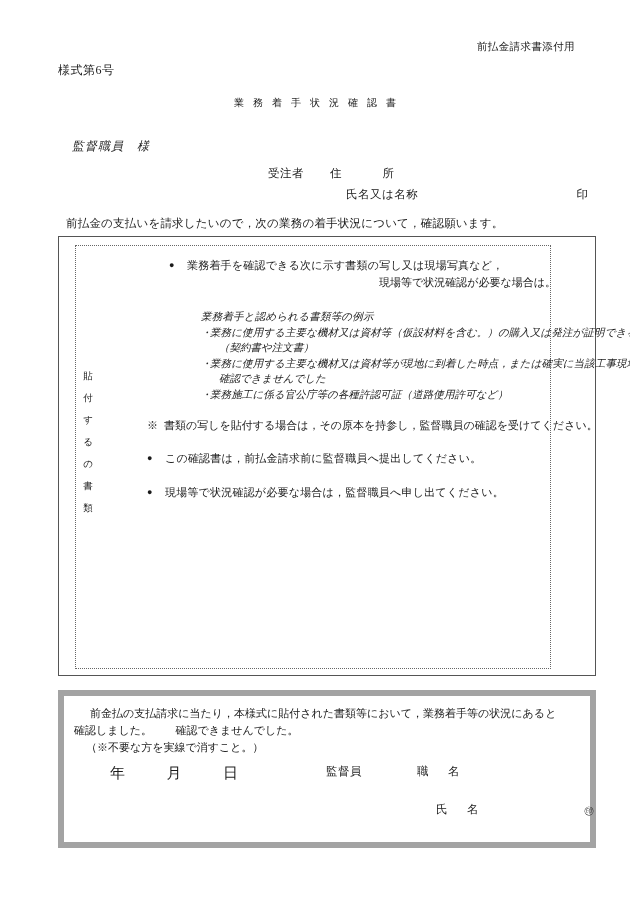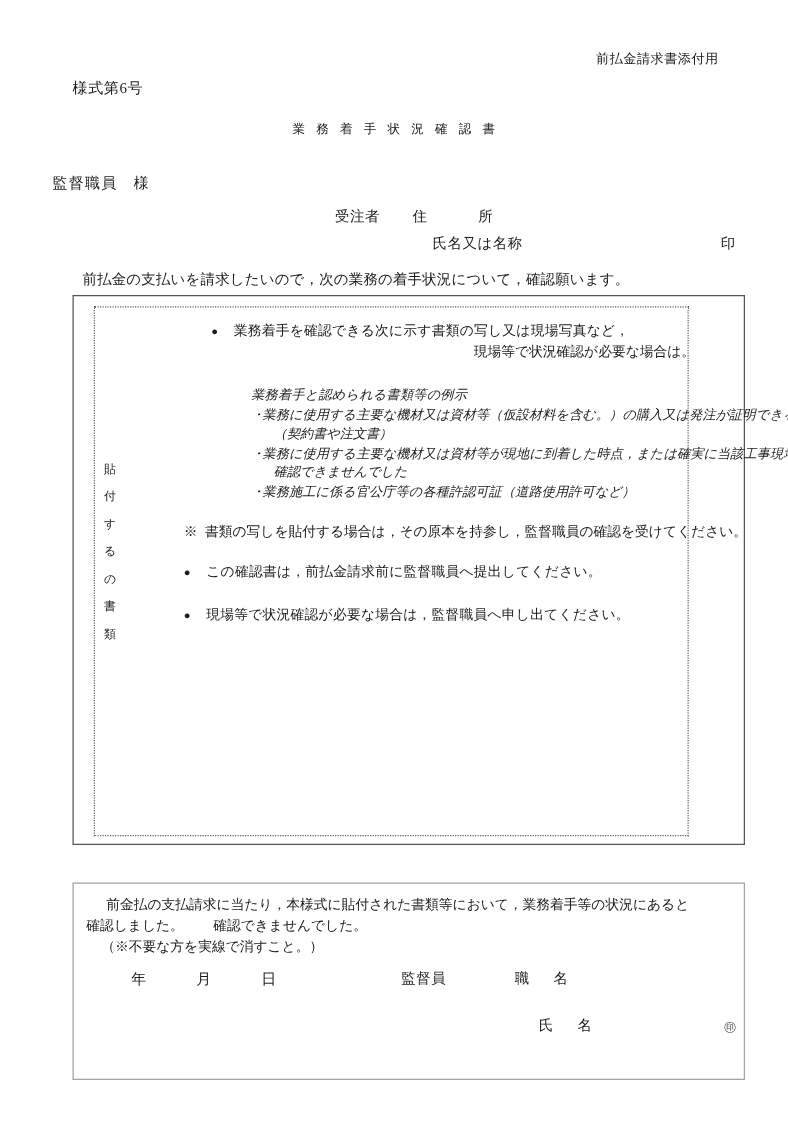--- a/index.html
+++ b/index.html
@@ -45,24 +45,25 @@
     width: 630px;
     text-align: center;
     font-size: 10px;
     letter-spacing: 9px;
     text-indent: 9px;
     white-space: nowrap;
   }
   .addressee {
     position: absolute;
     top: 138px;
-    left: 42px;
+    left: 72px;
     font-size: 12px;
     letter-spacing: 1px;
     white-space: nowrap;
+    font-style: italic;
   }
 
   
   .contractor {
     position: absolute;
     top: 166px;
     left: 268px;
     width: 320px;
     font-size: 11.5px;
   }
@@ -206,41 +207,40 @@
   .b2 { margin-top: 17px; margin-left: 38px; }
   .b3 { margin-top: 18px; margin-left: 38px; }
 
   
   .confirm-box {
     position: absolute;
     top: 690px;
     left: 58px;
     width: 538px;
     height: 158px;
-    border: 1px solid #a3a3a3;
+    border: 6px solid #a3a3a3;
     box-sizing: border-box;
-    margin-top: 16px;
   }
   .confirm-text {
     position: absolute;
     top: 9px;
     left: 10px;
     font-size: 11px;
     line-height: 17px;
     white-space: nowrap;
   }
   .ct-indent { padding-left: 16px; }
   .ct-gap { display: inline-block; width: 18px; }
   .ct-paren { padding-left: 12px; }
 
   .date-row {
     position: absolute;
     top: 68px;
     left: 46px;
-    font-size: 12px;
+    font-size: 15px;
     white-space: nowrap;
   }
   .date-row span { display: inline-block; }
   .dr-gap { width: 34px; }
 
   .sup-block {
     position: absolute;
     top: 68px;
     left: 262px;
     width: 262px;

